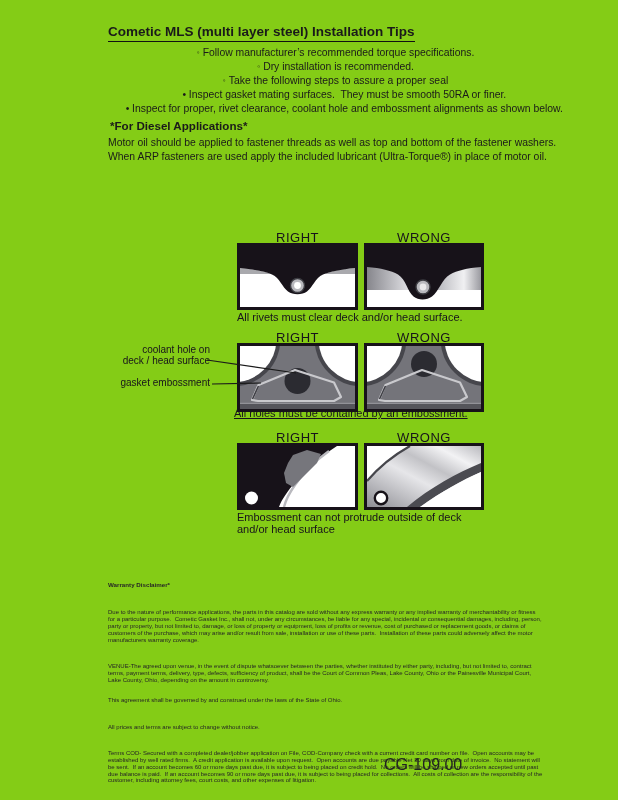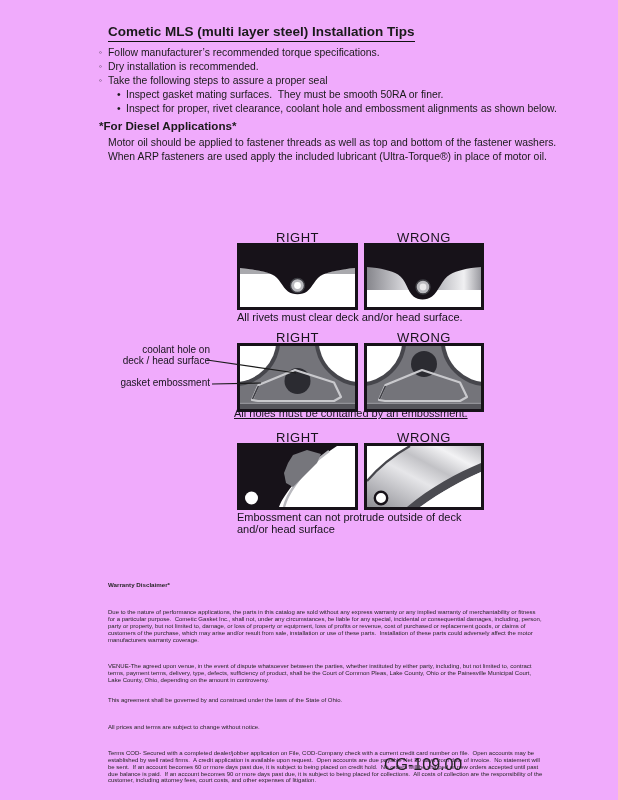--- a/index.html
+++ b/index.html
@@ -1,20 +1,20 @@
 <!DOCTYPE html>
 <html><head>
 <meta charset="utf-8">
 <style>
   html,body{margin:0;padding:0;background:#ffffff;}
-  .page{position:relative;width:618px;height:800px;background:#f0abfc;overflow:hidden;
+  .page{position:relative;width:618px;height:800px;background:#84cc16;overflow:hidden;
         font-family:"Liberation Sans", sans-serif;color:#1a1a1a;}
   .abs{position:absolute;}
   .title{font-size:13.5px;font-weight:bold;border-bottom:1.6px solid #111;padding-bottom:2px;display:inline-block;}
-  .bullet-line{font-size:10.4px;line-height:14px;white-space:pre-wrap;}
+  .bullet-line{font-size:10.4px;line-height:14px;white-space:pre-wrap;text-align:center;}
   .marker{display:inline-block;width:9px;}
   .marker-open{font-size:8px;vertical-align:1px;}
   .sub{padding-left:18px;}
   .h2{font-size:11.6px;font-weight:bold;}
   .para{font-size:10.4px;line-height:13.6px;white-space:pre-wrap;}
   .rw-label{font-size:13px;text-align:center;letter-spacing:0.5px;color:#17131c;}
   .caption{font-size:11px;line-height:11.5px;color:#17131c;}
   .side-label{font-size:10px;line-height:11px;text-align:right;color:#17131c;}
   .disc{font-size:6px;line-height:6.9px;width:436px;white-space:pre-wrap;color:#262626;}
   .disc-h{font-size:6.2px;font-weight:bold;margin-bottom:6.5px;}
@@ -34,21 +34,21 @@
   </div>
 
   <div class="abs" style="left:99px;top:46px;width:470px;">
     <div class="bullet-line"><span class="marker marker-open">◦</span><span>Follow manufacturer’s recommended torque specifications.</span></div>
     <div class="bullet-line"><span class="marker marker-open">◦</span><span>Dry installation is recommended.</span></div>
     <div class="bullet-line"><span class="marker marker-open">◦</span><span>Take the following steps to assure a proper seal</span></div>
     <div class="bullet-line sub"><span class="marker">•</span><span>Inspect gasket mating surfaces.  They must be smooth 50RA or finer.</span></div>
     <div class="bullet-line sub"><span class="marker">•</span><span>Inspect for proper, rivet clearance, coolant hole and embossment alignments as shown below.</span></div>
   </div>
 
-  <div class="abs h2" style="left:99px;top:119px;text-align:right;">*For Diesel Applications*</div>
+  <div class="abs h2" style="left:110px;top:119px;text-align:right;">*For Diesel Applications*</div>
   <div class="abs para" style="left:108px;top:136px;width:455px;">Motor oil should be applied to fastener threads as well as top and bottom of the fastener washers. When ARP fasteners are used apply the included lubricant (Ultra-Torque®) in place of motor oil.</div>
 
   <div class="abs rw-label" style="left:237px;top:230px;width:121px;">RIGHT</div>
   <div class="abs rw-label" style="left:364px;top:230px;width:120px;">WRONG</div>
 
   <div class="abs" style="left:237px;top:243px;">
     <svg width="121" height="67" viewBox="0 0 121 67">
       <rect width="121" height="67" fill="#ffffff"></rect>
       <path d="M3,25 C16,26 27,28 34,31 L3,31 Z" fill="#a9a9ad"></path>
       <path d="M118,25 C105,26 94,28 87,31 L118,31 Z" fill="#a9a9ad"></path>

